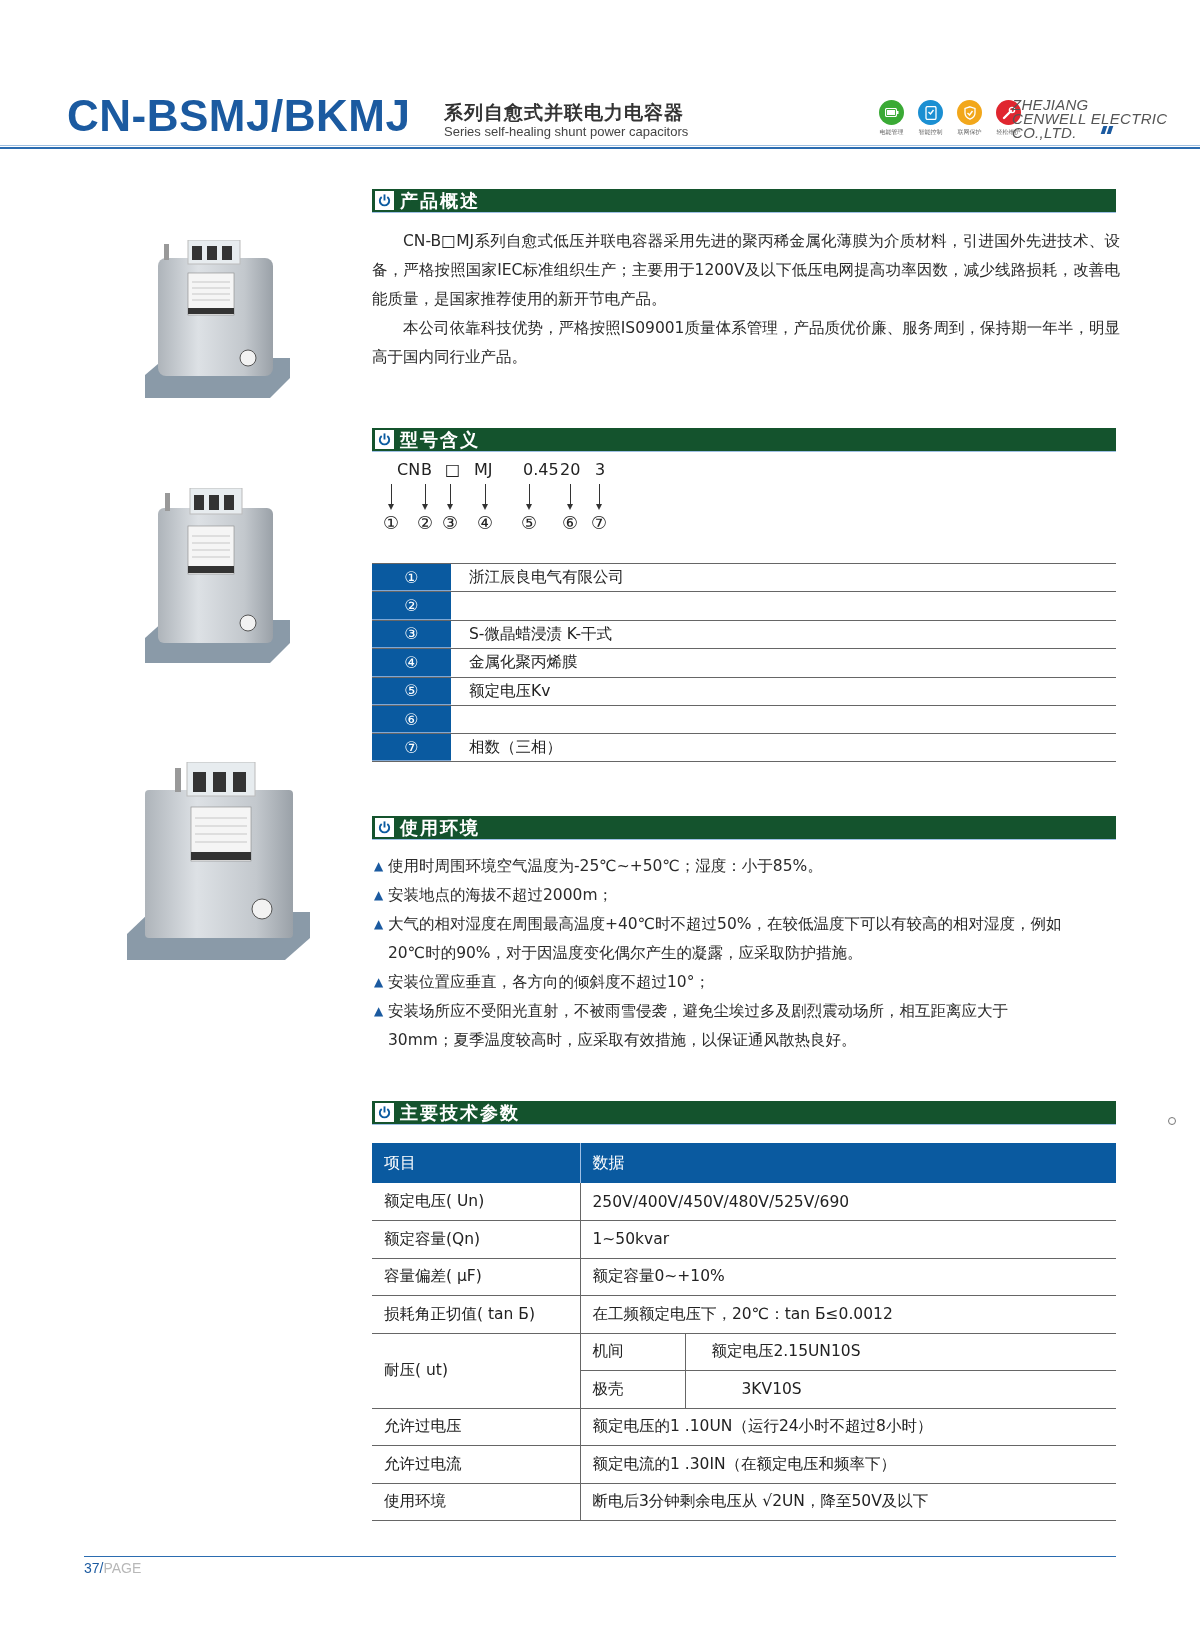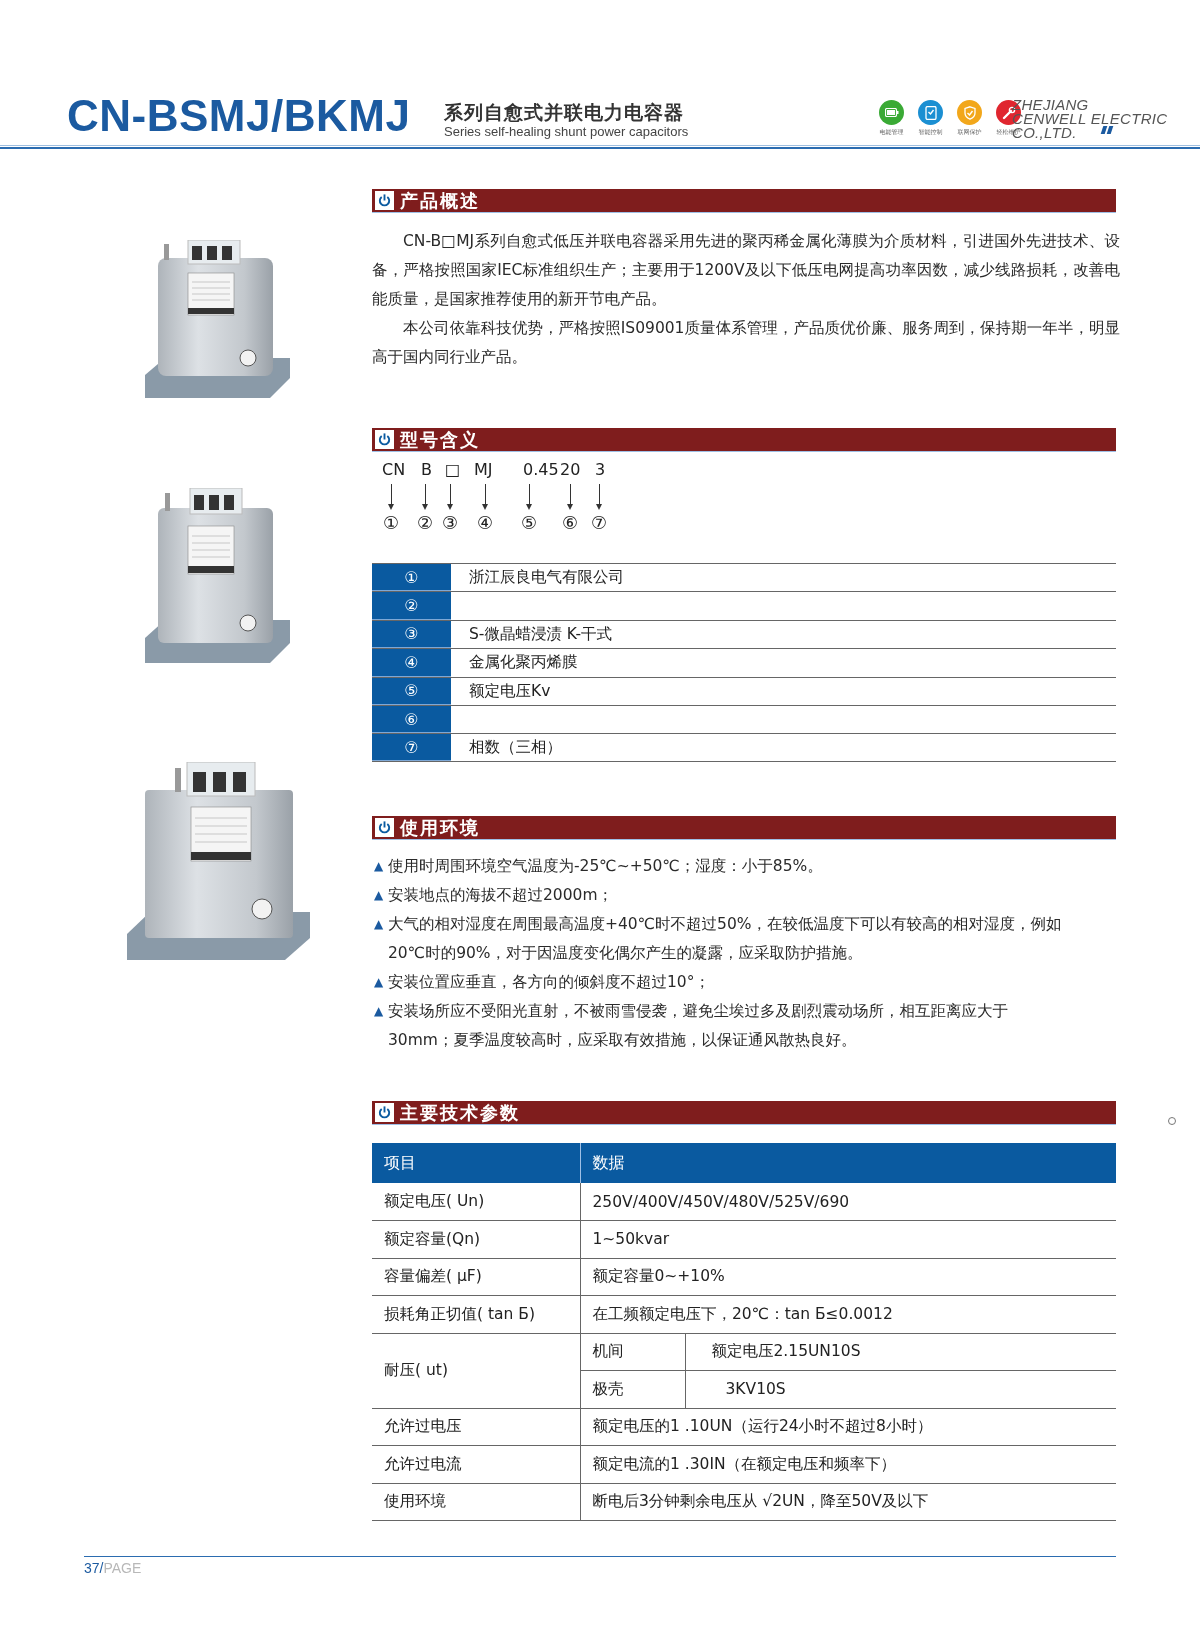--- a/index.html
+++ b/index.html
@@ -17,21 +17,21 @@
   .badges { position: absolute; left: 876px; top: 100px; display: flex; gap: 8px; }
   .badge { width: 31px; display: flex; flex-direction: column; align-items: center; }
   .badge-circle { width: 25px; height: 25px; border-radius: 50%; display: flex; align-items: center; justify-content: center; color: #fff; font-size: 12px; font-weight: bold; }
   .badge-label { font-size: 6px; color: #666; margin-top: 3px; white-space: nowrap; }
 
   .company { position: absolute; left: 1012px; top: 98px; font-family: "Liberation Sans", sans-serif; font-style: italic; font-size: 15px; color: #555; line-height: 14px; letter-spacing: 0.3px; }
   .company-mark { position: absolute; left: 1102px; top: 126px; width: 12px; height: 8px; }
   .company-mark span { position: absolute; top: 0; width: 4px; height: 8px; background: #1b5aa0; transform: skewX(-18deg); }
 
   
-  .sec { position: absolute; left: 372px; width: 744px; height: 24px; background: #7f1d1d; display: flex; align-items: center; border-bottom: 1px solid #9fc0e6; }
+  .sec { position: absolute; left: 372px; width: 744px; height: 24px; background: #14532d; display: flex; align-items: center; border-bottom: 1px solid #9fc0e6; }
   .sec-icon { width: 19px; height: 19px; background: #fff; margin-left: 3px; display: flex; align-items: center; justify-content: center; }
   .sec-icon svg { width: 15px; height: 15px; }
   .sec-title { color: #fff; font-weight: bold; font-size: 18px; margin-left: 6px; letter-spacing: 2px; }
 
   
   .para { position: absolute; left: 372px; width: 748px; font-size: 15.5px; line-height: 29px; color: #2a2a2a; text-align: justify; }
   .para p { text-indent: 2em; }
 
   
   .model { position: absolute; left: 380px; top: 460px; }
@@ -226,21 +226,21 @@
   <div class="sec-icon">
     <svg viewBox="0 0 16 16">
         <path d="M5 4.2 A5 5 0 1 0 11 4.2" fill="none" stroke="#0a5aa0" stroke-width="2"></path>
         <line x1="8" y1="1.5" x2="8" y2="8" stroke="#0a5aa0" stroke-width="2"></line>
       </svg>
   </div>
   <div class="sec-title">型号含义</div>
 </div>
 
 <div class="model">
-  <span class="mc" style="left:2px">CN</span>
+  <span class="mc" style="left:17px">CN</span>
   <span class="mc" style="left:41px">B</span>
   <span class="mc" style="left:65px">□</span>
   <span class="mc" style="left:94px">MJ</span>
   <span class="mc" style="left:143px">0.45</span>
   <span class="mc" style="left:180px">20</span>
   <span class="mc" style="left:215px">3</span>
 
   <div class="arr" style="left:11px"></div>
   <div class="arr" style="left:45px"></div>
   <div class="arr" style="left:70px"></div>
@@ -336,21 +336,21 @@
     <td class="c1">损耗角正切值( tan Б)</td>
     <td colspan="2">在工频额定电压下，20℃：tan Б≤0.0012</td>
   </tr>
   <tr>
     <td class="c1" rowspan="2">耐压( ut)</td>
     <td class="sub">机间</td>
     <td class="subval">额定电压2.15UN10S</td>
   </tr>
   <tr>
     <td class="sub">极壳</td>
-    <td class="subval" style="padding-left:40px">3KV10S</td>
+    <td class="subval" style="padding-left:56px">3KV10S</td>
   </tr>
   <tr>
     <td class="c1">允许过电压</td>
     <td colspan="2">额定电压的1 .10UN（运行24小时不超过8小时）</td>
   </tr>
   <tr>
     <td class="c1">允许过电流</td>
     <td colspan="2">额定电流的1 .30IN（在额定电压和频率下）</td>
   </tr>
   <tr>

